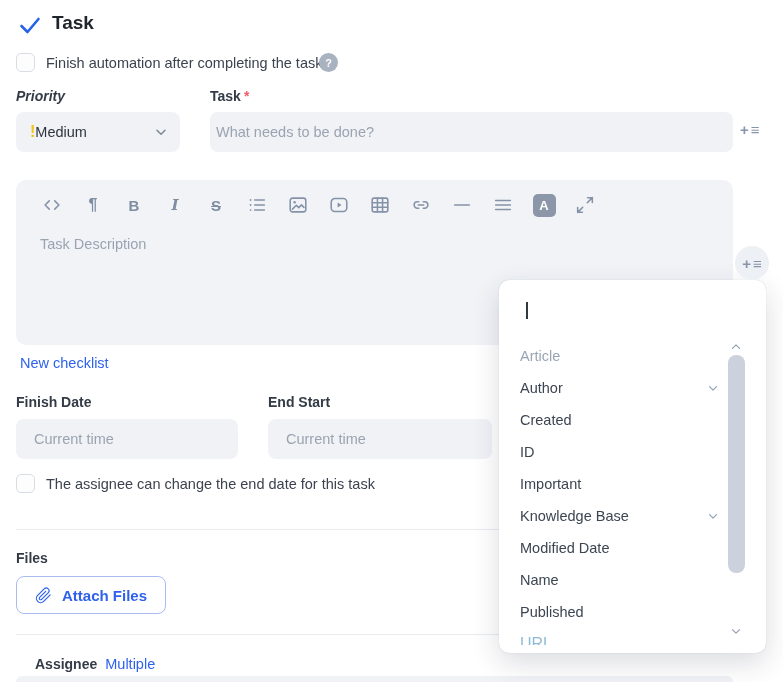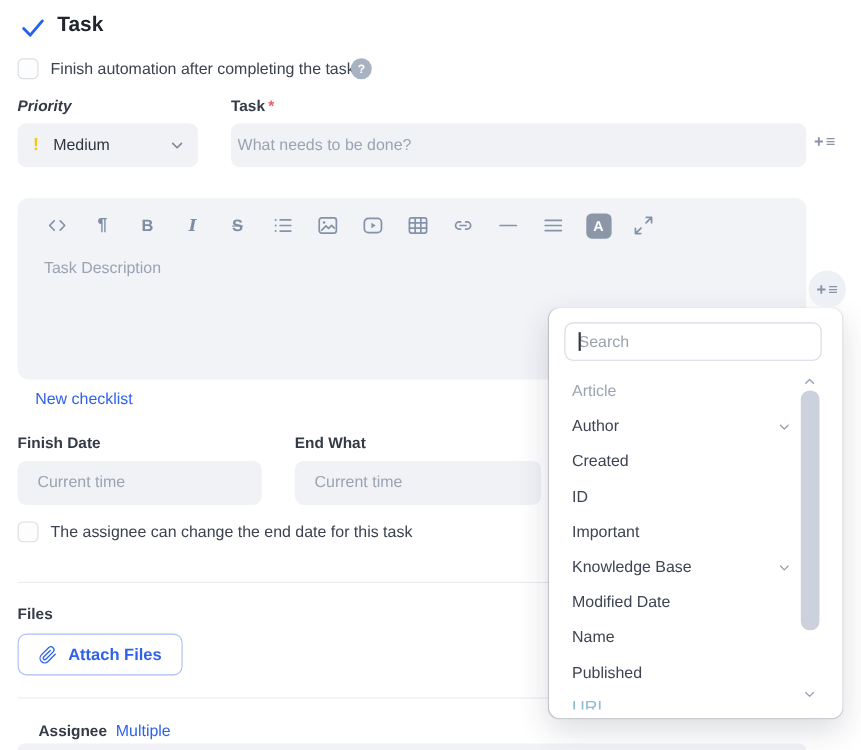--- a/index.html
+++ b/index.html
@@ -123,21 +123,21 @@
   <div class="abs cb-label" style="left:46px; top:55px;">Finish automation after completing the task</div>
   <div class="abs help-badge" style="left:319px; top:53px;">
       <span>?</span>
     </div>
 
   <div class="abs field-label" style="left:16px; top:88px;font-style:italic;">Priority</div>
   <div class="abs field-label" style="left:210px; top:88px;"><span>Task</span><span class="req">*</span></div>
 
   <div class="abs select-box" style="left:16px; top:112px; width:164px;">
     <span class="warn-mark" style="margin-left:14px;">!</span>
-    <span class="select-value" style="margin-left:13px;">Medium</span>
+    <span class="select-value" style="margin-left:0;">Medium</span>
     <span style="margin-left:auto; margin-right:11px; display:flex;">
       <svg width="16" height="16" viewBox="0 0 24 24" fill="none" stroke="#7c8798" stroke-width="2.2" stroke-linecap="round" stroke-linejoin="round">
           <polyline points="6,9.5 12,15.5 18,9.5"></polyline>
         </svg>
     </span>
   </div>
 
   <input class="abs soft-input" style="left: 210px; top: 112px; width: 523px; padding: 0px 6px;" placeholder="What needs to be done?">
 
   <div class="abs addval" style="left:740px; top:122px;">
@@ -221,24 +221,24 @@
     <div class="editor-ph" style="position:absolute; left:24px; top:56px;">Task Description</div>
   </div>
 
   <div class="abs addval-circle" style="left:735px; top:246px; z-index:30;">
     <div class="addval">
         <span class="plus">+</span>
         <span class="lines">≡</span>
       </div>
   </div>
 
-  <a class="abs blue-link" style="left:32px; top:355px;">New checklist</a>
+  <a class="abs blue-link" style="left:20px; top:355px;">New checklist</a>
 
   <div class="abs field-label" style="left:16px; top:394px;">Finish Date</div>
-  <div class="abs field-label" style="left:268px; top:394px;">End What</div>
+  <div class="abs field-label" style="left:268px; top:394px;">End Start</div>
   <input class="abs soft-input" style="left: 16px; top: 419px; width: 222px; padding: 0px 18px;" placeholder="Current time">
   <input class="abs soft-input" style="left: 268px; top: 419px; width: 224px; padding: 0px 18px;" placeholder="Current time">
 
   <div class="abs checkbox" style="left:16px; top:474px;"></div>
   <div class="abs cb-label" style="left:46px; top:476px;">The assignee can change the end date for this task</div>
 
   <div class="abs divider" style="left:16px; top:529px; width:717px;"></div>
 
   <div class="abs field-label" style="left:16px; top:550px; font-weight:600;">Files</div>
   <button class="abs attach-btn" style="left:16px; top:576px;">
@@ -253,21 +253,20 @@
   <div class="abs divider" style="left:16px; top:634px; width:717px;"></div>
 
   <div class="abs assignee-row" style="left:12px; top:656px;margin-left:23px;">
     <span class="field-label">Assignee</span>
     <a class="blue-link">Multiple</a>
   </div>
 
   <div class="abs bottom-strip" style="left:16px; top:676px; width:717px; height:6px;"></div>
 
   <div class="abs popup" style="left:499px; top:280px; width:267px; height:373px;">
-    <input class="popup-search" placeholder="Search" style="">
     <div class="caret"></div>
 
     <div class="p-item category" style="top:66px;">Article</div>
     <div class="p-item" style="top:98px;">Author</div>
     <div class="p-item" style="top:130px;">Created</div>
     <div class="p-item" style="top:162px;">ID</div>
     <div class="p-item" style="top:194px;">Important</div>
     <div class="p-item" style="top:226px;">Knowledge Base</div>
     <div class="p-item" style="top:258px;">Modified Date</div>
     <div class="p-item" style="top:290px;">Name</div>

